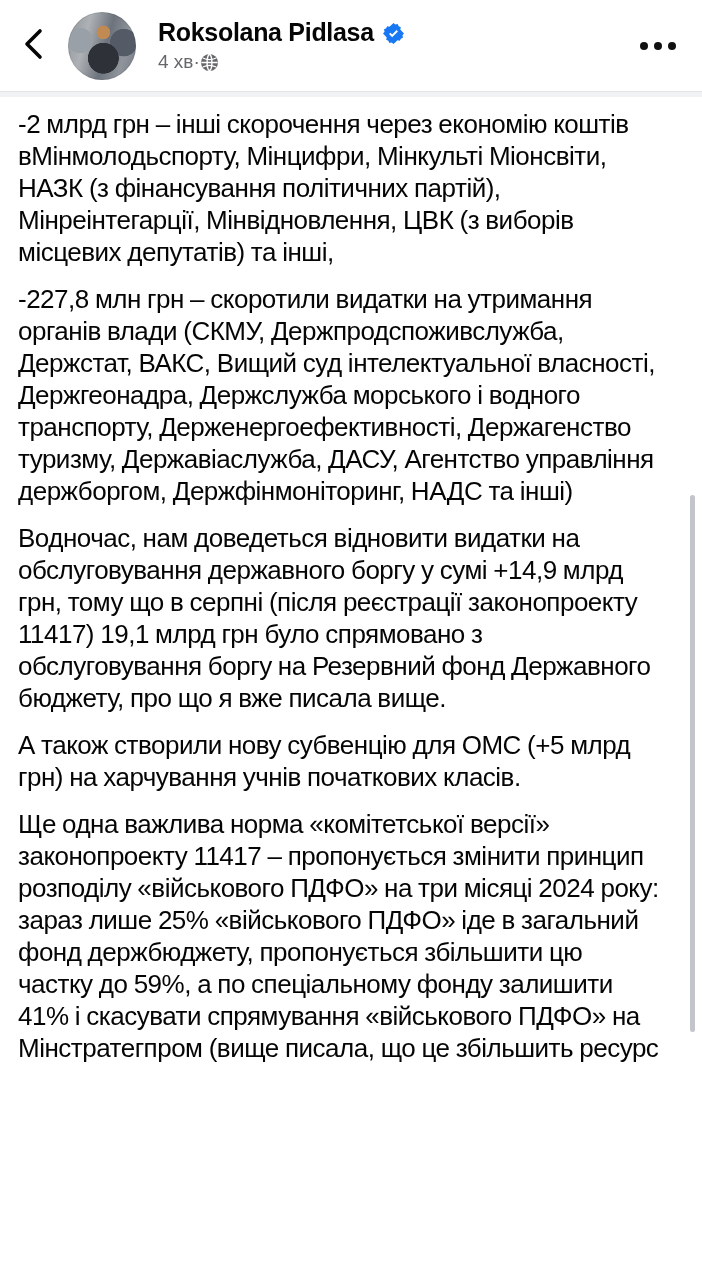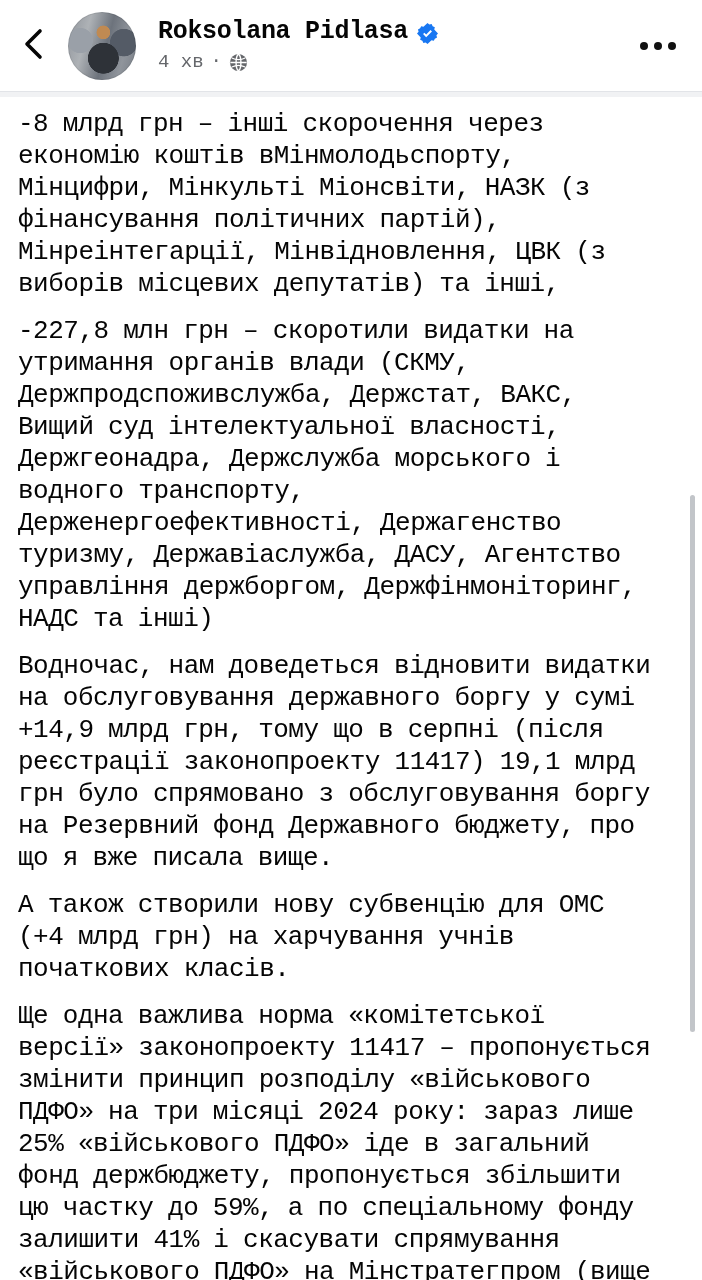--- a/index.html
+++ b/index.html
@@ -11,21 +11,20 @@
     --scrollbar:#c2c5c9;
   }
   *{margin:0;padding:0;box-sizing:border-box;}
   html,body{background:#fff;}
   body{font-family:"Liberation Sans","DejaVu Sans",sans-serif;}
   .screen{
     position:relative;
     width:702px;height:1280px;
     background:#fff;
     overflow:hidden;
-    font-family:Liberation Mono, monospace;
   }
   
   .header{
     position:relative;
     height:91px;
     display:flex;
     align-items:center;
     padding:0 24px 0 20px;
     background:#fff;
   }
@@ -50,21 +49,21 @@
   }
   .header-text{flex:1 1 auto;min-width:0;}
   .name-row{display:flex;align-items:center;gap:9px;}
   .profile-name{
     font-size:25px;font-weight:700;color:var(--text);
     letter-spacing:-.3px;line-height:1.15;
     white-space:nowrap;
   }
   .verified{width:21px;height:21px;flex:0 0 auto;margin-top:2px;}
   .meta-row{
-    display:flex;align-items:center;gap:7px;
+    display:flex;align-items:center;
     margin-top:5px;
     font-size:19px;color:var(--muted);letter-spacing:0;
   }
   .meta-sep{font-size:19px;line-height:1;position:relative;top:-1px;}
   .globe{width:19px;height:19px;display:block;}
   .more-btn{
     display:flex;align-items:center;gap:6px;
     background:none;border:none;cursor:pointer;
     padding:10px 2px;margin-left:12px;
   }
@@ -144,22 +143,22 @@
         <i></i>
           <i></i>
           <i></i>
       </span>
     </button>
   </div>
 
   <div class="header-divider"></div>
 
   <div class="post-body">
-      <p>-8 млрд грн – інші скорочення через економію коштів вМінмолодьспорту, Мінцифри, Мінкульті Міонсвіти, НАЗК (з фінансування політичних партій), Мінреінтегарції, Мінвідновлення, ЦВК (з виборів місцевих депутатів) та інші,</p>
+      <p>-2 млрд грн – інші скорочення через економію коштів вМінмолодьспорту, Мінцифри, Мінкульті Міонсвіти, НАЗК (з фінансування політичних партій), Мінреінтегарції, Мінвідновлення, ЦВК (з виборів місцевих депутатів) та інші,</p>
       <p>-227,8 млн грн – скоротили видатки на утримання органів влади (СКМУ, Держпродспоживслужба, Держстат, ВАКС, Вищий суд інтелектуальної власності, Держгеонадра, Держслужба морського і водного транспорту, Держенергоефективності, Держагенство туризму, Державіаслужба, ДАСУ, Агентство управління держборгом, Держфінмоніторинг, НАДС та інші)</p>
       <p>Водночас, нам доведеться відновити видатки на обслуговування державного боргу у сумі +14,9 млрд грн, тому що в серпні (після реєстрації законопроекту 11417) 19,1 млрд грн було спрямовано з обслуговування боргу на Резервний фонд Державного бюджету, про що я вже писала вище.</p>
-      <p>А також створили нову субвенцію для ОМС (+4 млрд грн) на харчування учнів початкових класів.</p>
+      <p>А також створили нову субвенцію для ОМС (+5 млрд грн) на харчування учнів початкових класів.</p>
       <p>Ще одна важлива норма «комітетської версії» законопроекту 11417 – пропонується змінити принцип розподілу «військового ПДФО» на три місяці 2024 року: зараз лише 25% «військового ПДФО» іде в загальний фонд держбюджету, пропонується збільшити цю частку до 59%, а по спеціальному фонду залишити 41% і скасувати спрямування «військового ПДФО» на Мінстратегпром (вище писала, що це збільшить ресурс</p>
     </div>
 
   <div class="scrollbar"></div>
 
 </div>
 
 </body></html>

